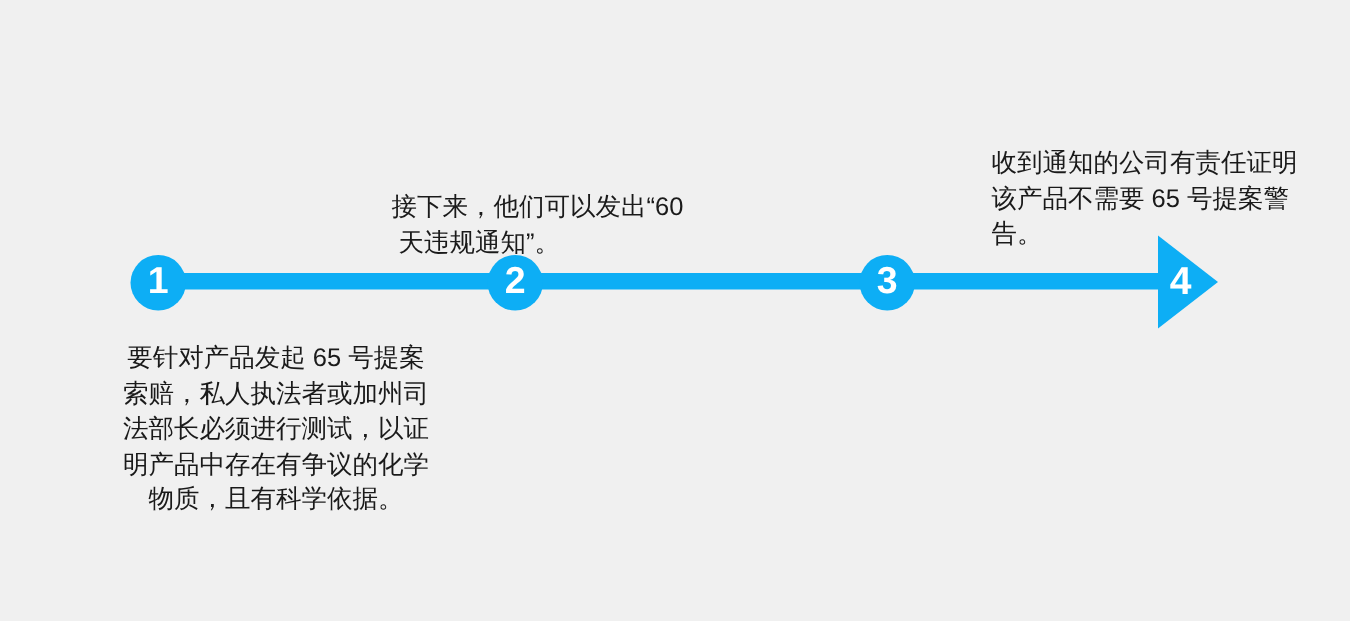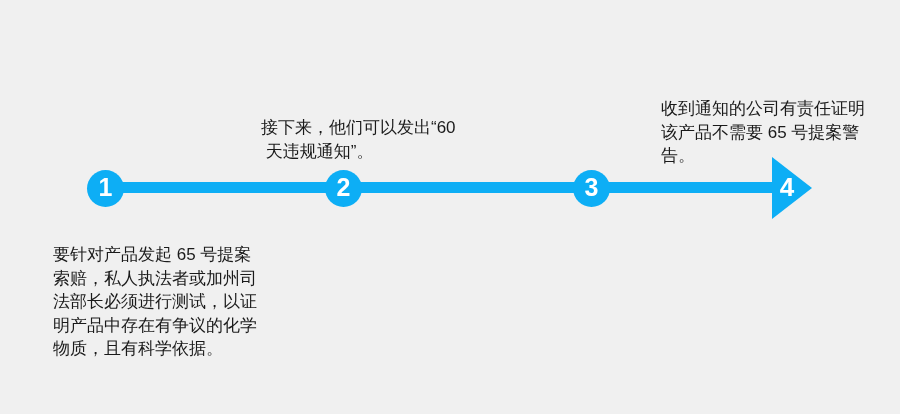--- a/index.html
+++ b/index.html
@@ -61,22 +61,22 @@
     line-height: 1;
   }
   .step-text {
     position: absolute;
     margin: 15px;
     font-size: 17px;
     line-height: 23.5px;
     color: #1A1A1A;
     white-space: pre-wrap;
   }
-  .t1 { left: 38px;  top: 228px; width: 262px; }
-  .t2 { left: 246px; top: 101px; width: 252px; }
+  .t1 { left: 38px;  top: 212px; width: 262px; text-align: center; }
+  .t2 { left: 246px; top: 111px; width: 252px; }
   .t3 { left: 488px; top: 230px; width: 262px; }
   .t4 { left: 646px; top: 82px;  width: 252px; }
 </style>
 </head>
 <body>
 
 <div class="canvas">
 
   <div class="timeline-line"></div>
 

